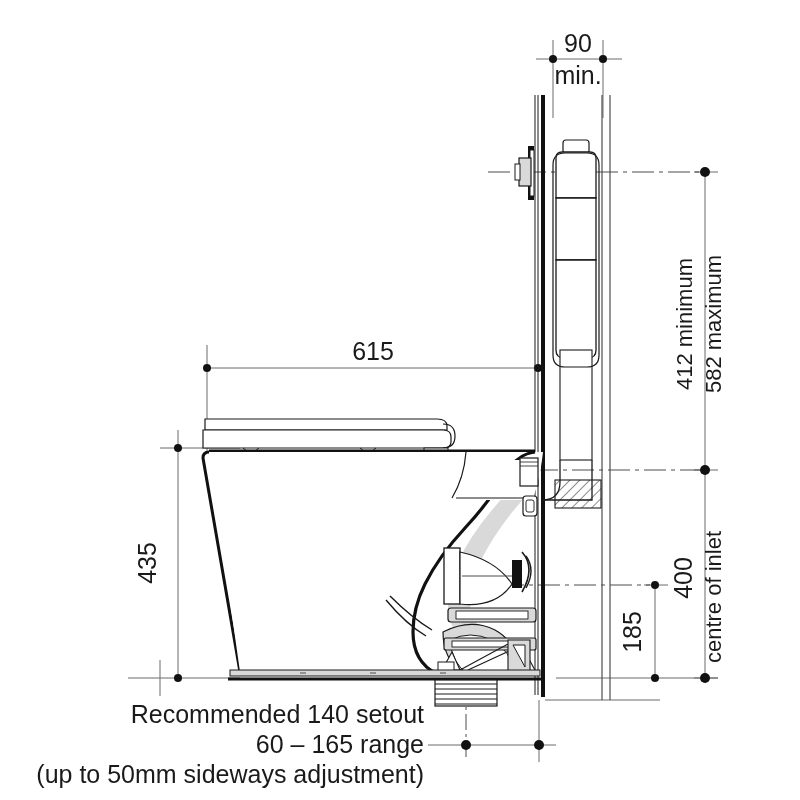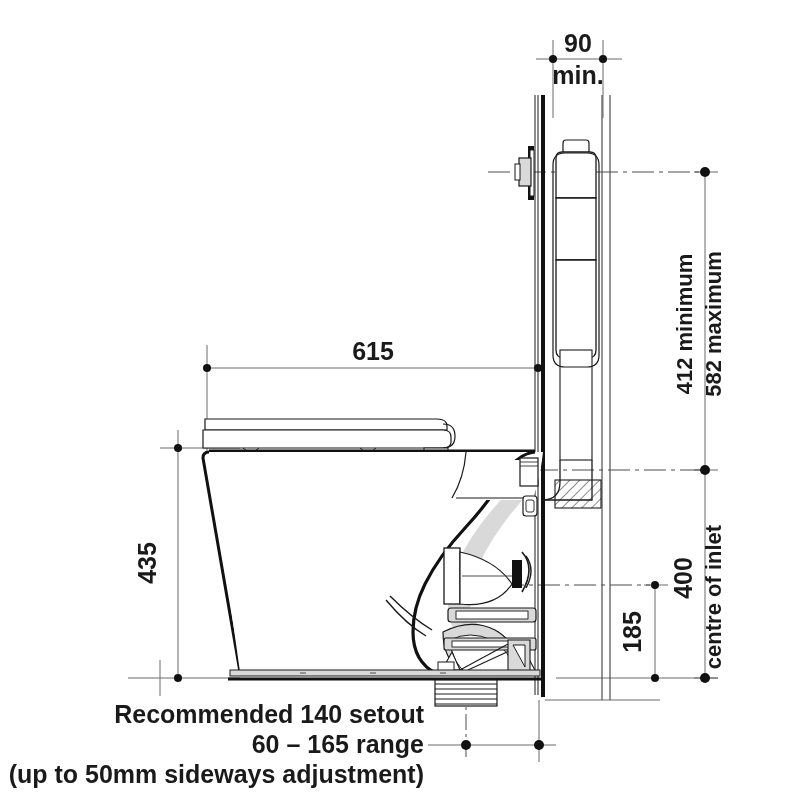--- a/index.html
+++ b/index.html
@@ -9,21 +9,20 @@
   }
   body {
     font-family: "Liberation Sans", sans-serif;
   }
   #page {
     position: relative;
     width: 800px;
     height: 800px;
     background: #ffffff;
     overflow: hidden;
-    font-weight: bold;
   }
   #drawing {
     position: absolute;
     left: 0;
     top: 0;
     width: 800px;
     height: 800px;
   }
   .dim-text {
     font-family: "Liberation Sans", sans-serif;

